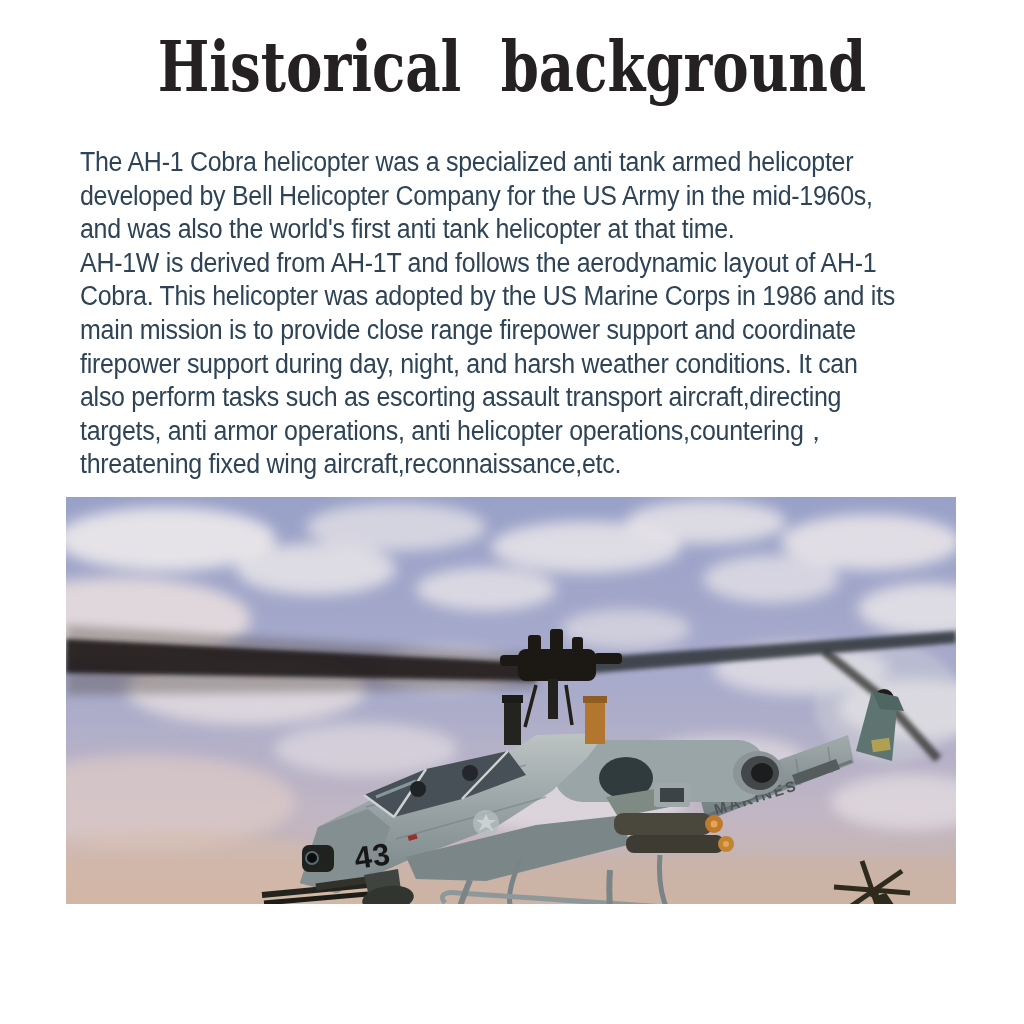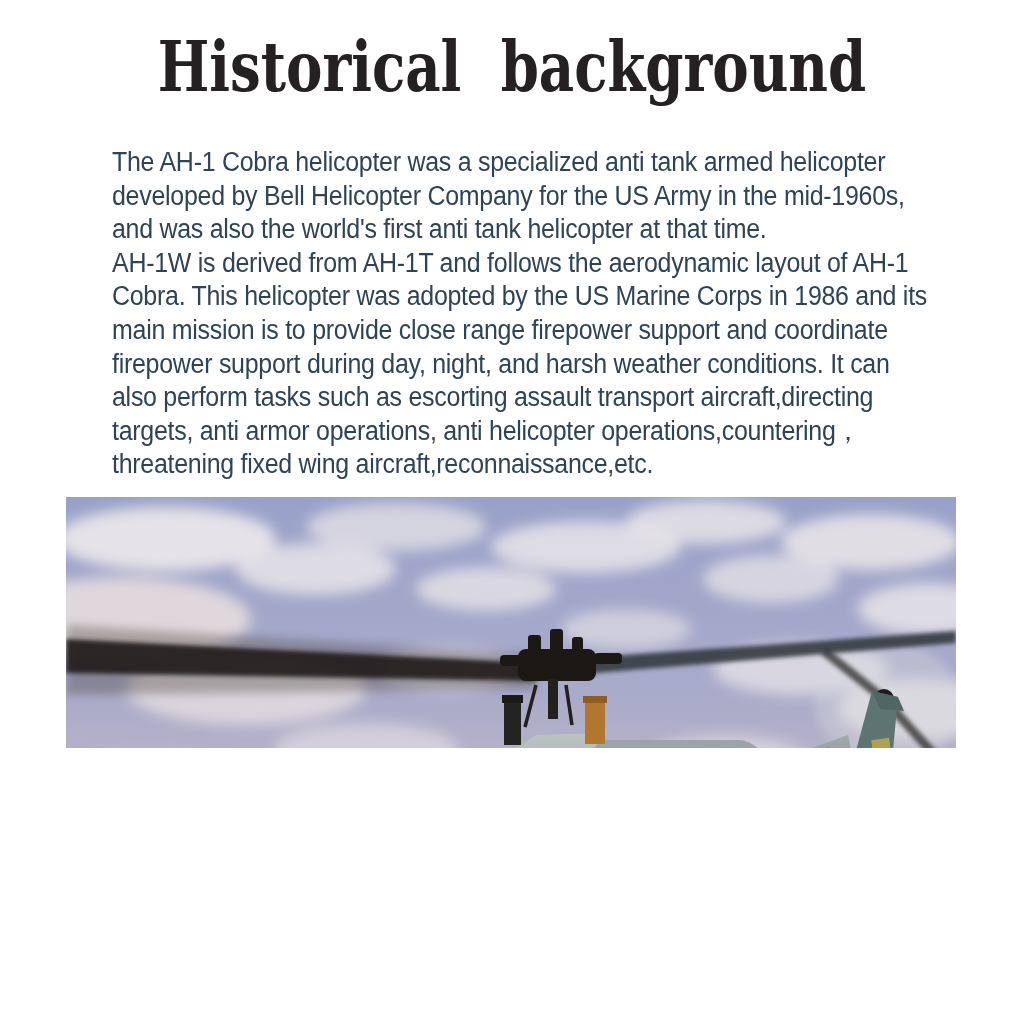--- a/index.html
+++ b/index.html
@@ -1,22 +1,22 @@
 <!DOCTYPE html>
 <html style="--title-color: #252122; --body-color: #2e4456; --page-bg: #ffffff;"><head>
 <meta charset="utf-8">
 <style>
   html,body{margin:0;padding:0;background:#ffffff;}
-  .screen{position:relative;width:1024px;height:748px;background:#ffffff;overflow:hidden;
+  .screen{position:relative;width:1024px;height:904px;background:#ffffff;overflow:hidden;
           font-family:"Liberation Sans",sans-serif;}
   .page-title{position:absolute;top:30px;left:0;width:1024px;text-align:center;margin:0;
       font-family:"DejaVu Serif","Liberation Serif",serif;font-weight:700;font-size:70px;line-height:74px;
       color:var(--title-color,#252122);letter-spacing:0px;word-spacing:26px;
       transform:scaleX(0.78);transform-origin:50% 50%;}
-  .article{position:absolute;top:146px;left:80px;width:880px;margin-left:32px;}
+  .article{position:absolute;top:146px;left:80px;width:880px;}
   .article .line{white-space:nowrap;font-size:27px;line-height:33.6px;letter-spacing:-0.3px;
       color:var(--body-color,#2e4456);transform:scaleX(0.925);transform-origin:0 50%;}
   .photo{position:absolute;left:66px;top:497px;width:890px;height:527px;overflow:hidden;background:#aeb0c8;}
   .photo svg{display:block;}
   svg text{font-family:"Liberation Sans",sans-serif;}
 </style>
 </head>
 <body>
 
 <div class="screen">

